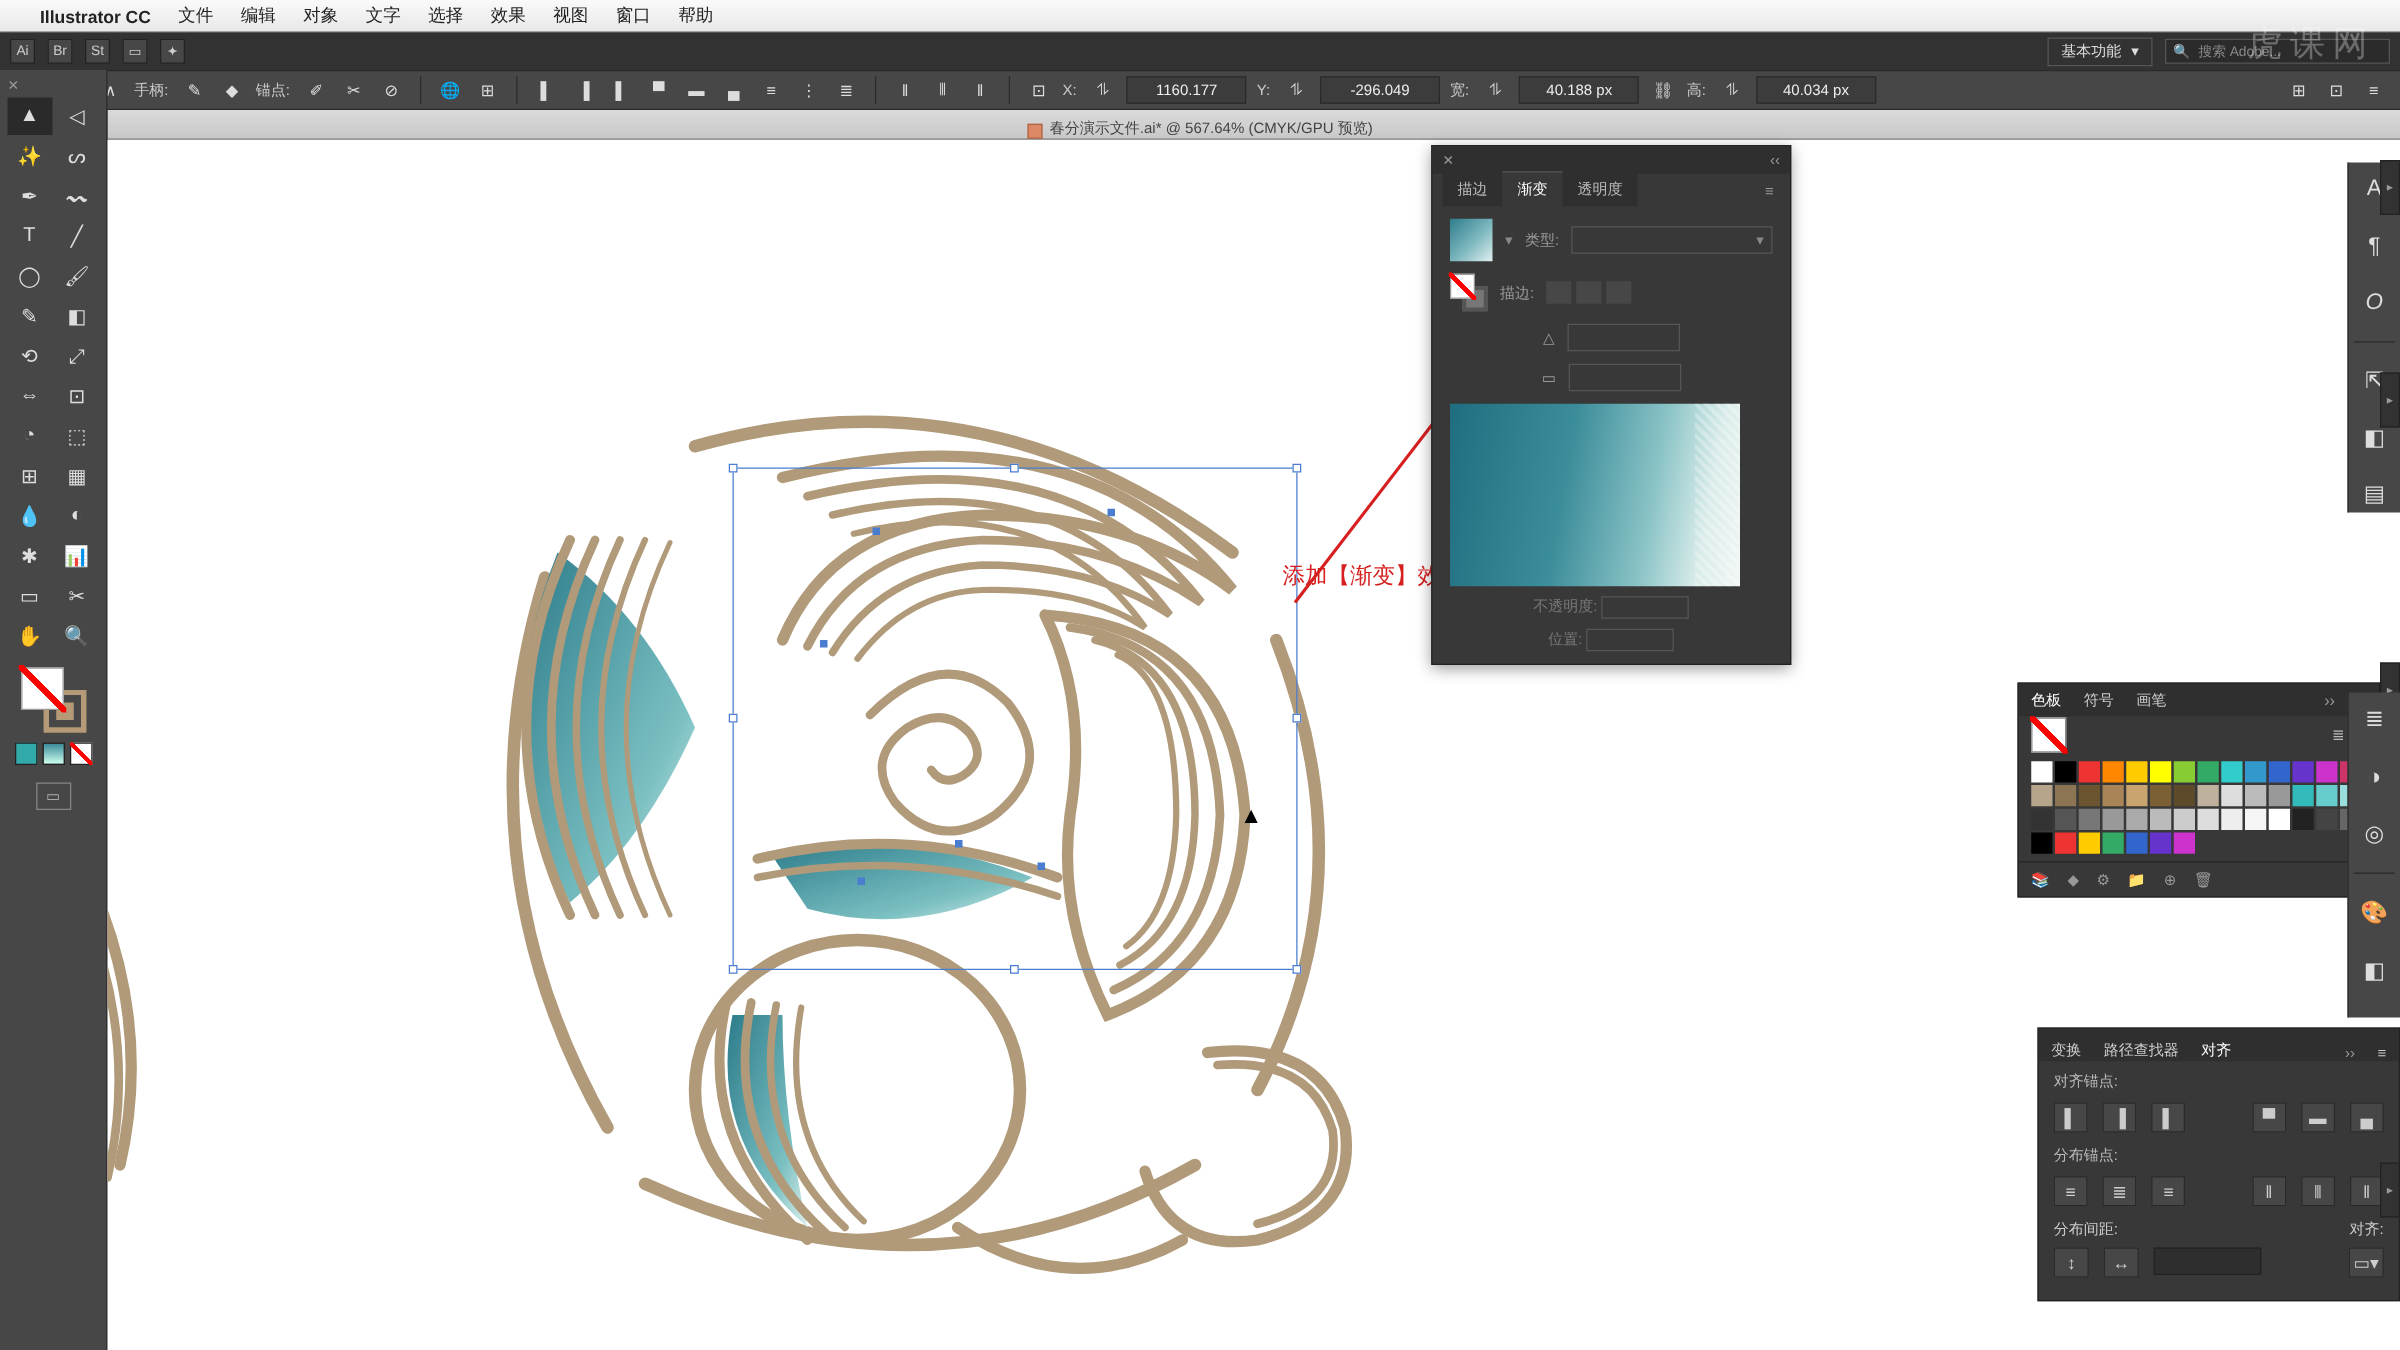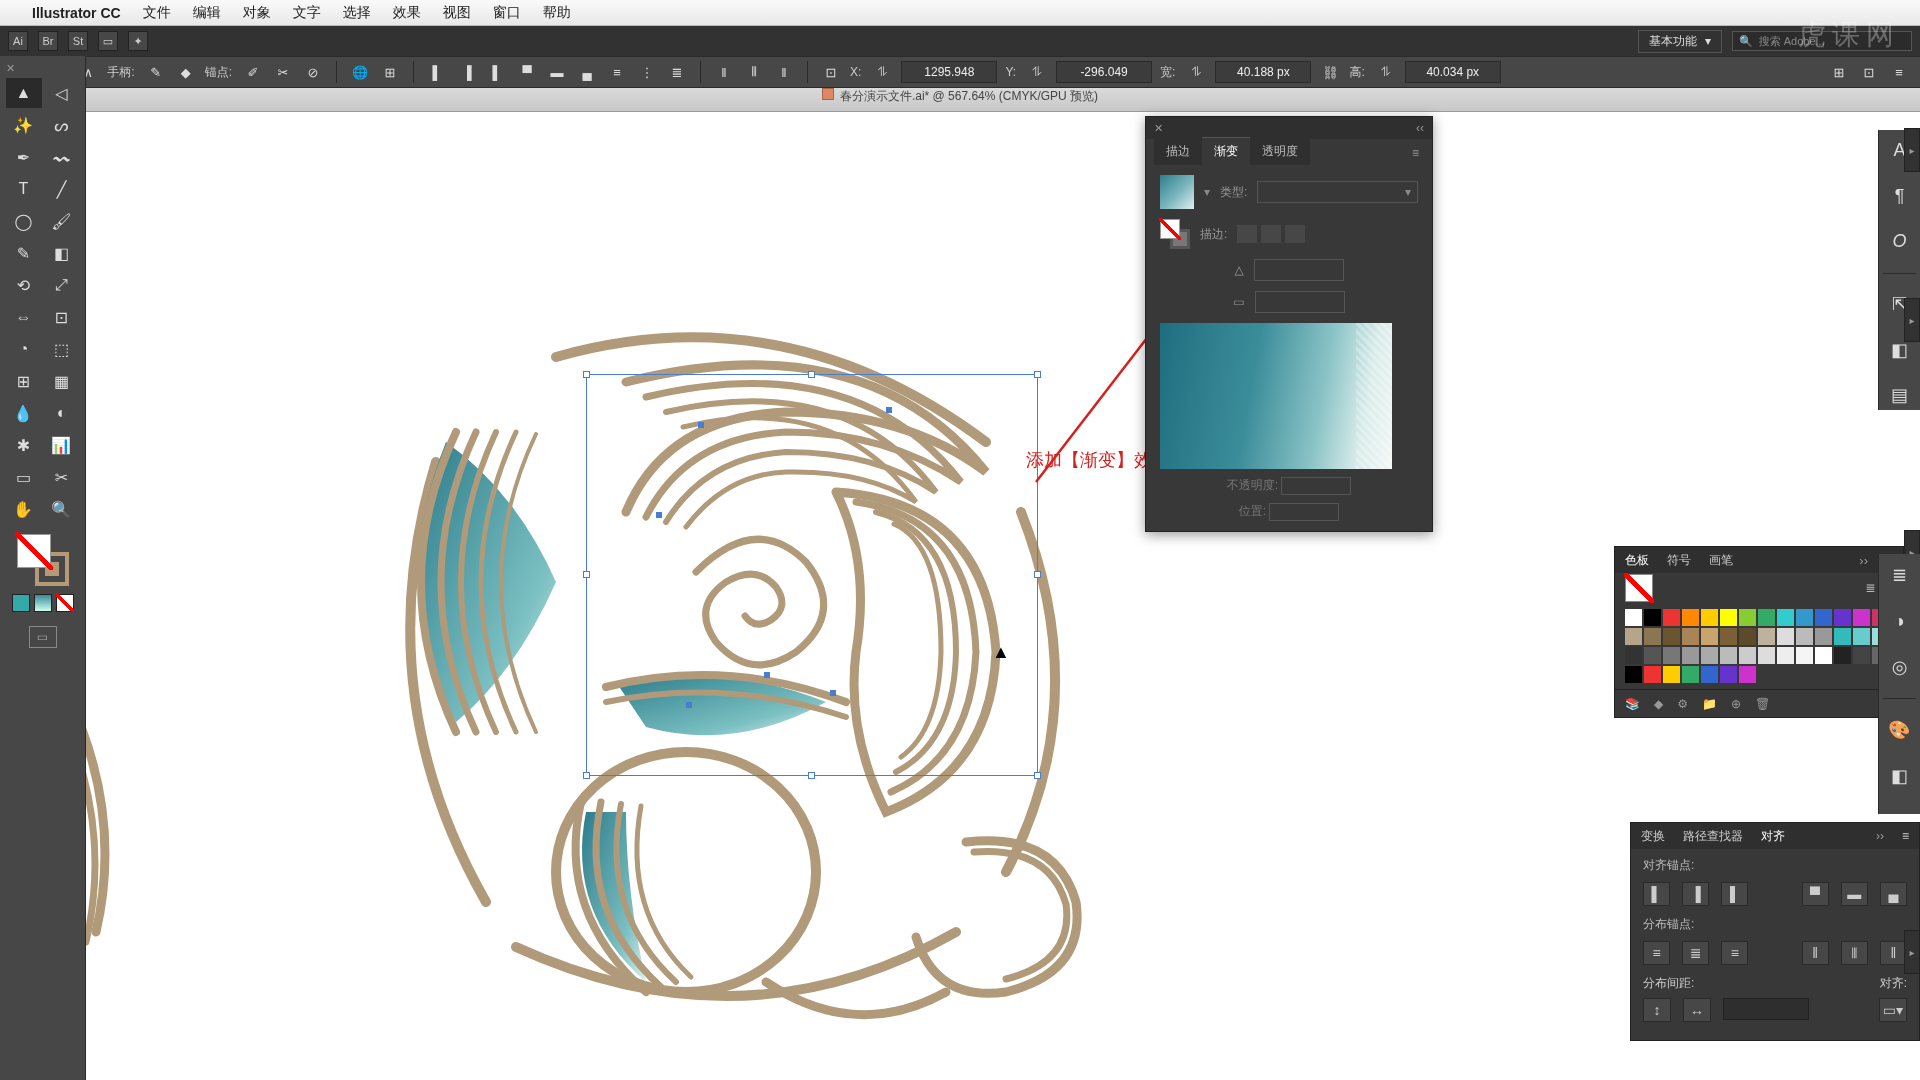--- a/index.html
+++ b/index.html
@@ -10,21 +10,21 @@
 .appbar{height:30px;background:#323232;display:flex;align-items:center;padding:0 8px;gap:10px;color:#ccc;font-size:12px}
 .appbar .sq{width:20px;height:20px;background:#474747;border:1px solid #222;display:flex;align-items:center;justify-content:center;font-size:11px}
 .appbar .spacer{flex:1}
 .workspace{padding:2px 10px;border:1px solid #555;color:#ddd;font-size:12px;display:flex;align-items:center;gap:8px}
 .search{width:180px;height:20px;background:#2b2b2b;border:1px solid #555;color:#888;font-size:11px;padding:0 6px;display:flex;align-items:center;gap:6px}
 .ctrlbar{height:32px;background:#474747;border-top:1px solid #2a2a2a;border-bottom:1px solid #2a2a2a;display:flex;align-items:center;padding:0 10px;color:#ccc;font-size:12px;gap:8px}
 .cbtn{width:22px;height:22px;background:#474747;display:flex;align-items:center;justify-content:center;color:#ddd;font-size:13px}
 .clbl{margin-right:2px}
 .cval{width:96px;height:22px;background:#3c3c3c;border:1px solid #2a2a2a;color:#eee;text-align:center;line-height:20px;font-size:12px}
 .sep{width:1px;height:22px;background:#2a2a2a;margin:0 4px}
-.tabbar{height:24px;background:linear-gradient(#dadada,#c8c8c8);border-bottom:1px solid #9a9a9a;display:flex;align-items:flex-start;justify-content:center;font-size:12px;color:#444}
+.tabbar{height:24px;background:linear-gradient(#dadada,#c8c8c8);border-bottom:1px solid #9a9a9a;display:flex;align-items:flex-end;justify-content:center;font-size:12px;color:#444}
 .fileicon{width:12px;height:12px;margin-right:6px;background:#d86;border:1px solid #a64;display:inline-block}
 .main{position:absolute;left:86px;top:112px;right:0;bottom:0;background:#fff}
 .toolbox{position:absolute;left:0;top:56px;width:86px;bottom:0;background:#474747;border-right:1px solid #2a2a2a;display:flex;flex-direction:column;align-items:center;padding-top:6px}
 .tool-x{width:14px;height:14px;align-self:flex-start;margin-left:6px;color:#999;font-size:11px}
 .toolgrid{display:grid;grid-template-columns:36px 36px;gap:2px;margin-top:2px}
 .tool{width:36px;height:30px;display:flex;align-items:center;justify-content:center;color:#ddd;font-size:16px}
 .tool.sel{background:#2a2a2a}
 .fillstroke{margin-top:10px;position:relative;width:52px;height:52px}
 .fillbox{position:absolute;left:0;top:0;width:34px;height:34px;background:#fff;border:1px solid #999}
 .fillbox::after{content:"";position:absolute;left:-3px;top:-3px;right:-3px;bottom:-3px;background:linear-gradient(45deg,transparent 45%,red 45%,red 55%,transparent 55%)}
@@ -68,21 +68,21 @@
 .sw-hd .act{color:#fff}
 .sw-hd .mm{margin-left:auto;color:#999;font-size:13px}
 .sw-ctrl{height:30px;display:flex;align-items:center;padding:0 10px;gap:8px}
 .sw-sample{width:28px;height:28px;background:#fff;border:1px solid #888;position:relative}
 .sw-sample::after{content:"";position:absolute;inset:-2px;background:linear-gradient(45deg,transparent 44%,red 44%,red 56%,transparent 56%)}
 .sw-view{margin-left:auto;display:flex;gap:6px;color:#bbb}
 .sw-grid{display:grid;grid-template-columns:repeat(14,17px);gap:2px;padding:6px 10px}
 .sw-grid div{width:17px;height:17px}
 .sw-foot{height:28px;border-top:1px solid #222;display:flex;align-items:center;padding:0 10px;gap:14px;color:#999}
 .align-panel{background:#383838;border:1px solid #222;color:#ccc;font-size:12px}
-.ap-tabs{height:26px;display:flex;align-items:center;padding:0 10px;gap:18px;background:#2f2f2f}
+.ap-tabs{height:26px;display:flex;align-items:flex-end;padding:0 10px;gap:18px;background:#2f2f2f}
 .ap-tabs .act{color:#fff}
 .ap-sec{padding:8px 12px}
 .ap-lbl{color:#bbb;font-size:12px;margin-bottom:8px}
 .ap-row{display:flex;gap:12px;margin-bottom:10px}
 .ap-btn{width:28px;height:24px;background:#474747;border:1px solid #2a2a2a;display:flex;align-items:center;justify-content:center;color:#ccc;font-size:14px}
 .ap-gap{width:30px}
 .ap-foot{display:flex;align-items:flex-end;gap:24px}
 .ap-input{width:86px;height:22px;background:#2e2e2e;border:1px solid #222}
 .rt-strip{position:absolute;right:0;top:112px;width:42px;background:#474747;display:flex;flex-direction:column;align-items:center;padding-top:6px;gap:16px;color:#ddd;font-size:18px;border-left:1px solid #2a2a2a}
 .rt-strip div{height:30px;display:flex;align-items:center;justify-content:center;width:100%}
@@ -148,21 +148,21 @@
   <div class="cbtn">⋮</div>
   <div class="cbtn">≣</div>
   <div class="sep"></div>
   <div class="cbtn">‖</div>
   <div class="cbtn">⦀</div>
   <div class="cbtn">‖</div>
   <div class="sep"></div>
   <div class="cbtn">⊡</div>
   <span class="clbl">X:</span>
   <div class="cbtn">⥮</div>
-  <div class="cval">1295.948</div>
+  <div class="cval">1160.177</div>
   <span class="clbl">Y:</span>
   <div class="cbtn">⥮</div>
   <div class="cval">-296.049</div>
   <span class="clbl">宽:</span>
   <div class="cbtn">⥮</div>
   <div class="cval">40.188 px</div>
   <div class="cbtn">⛓</div>
   <span class="clbl">高:</span>
   <div class="cbtn">⥮</div>
   <div class="cval">40.034 px</div>

